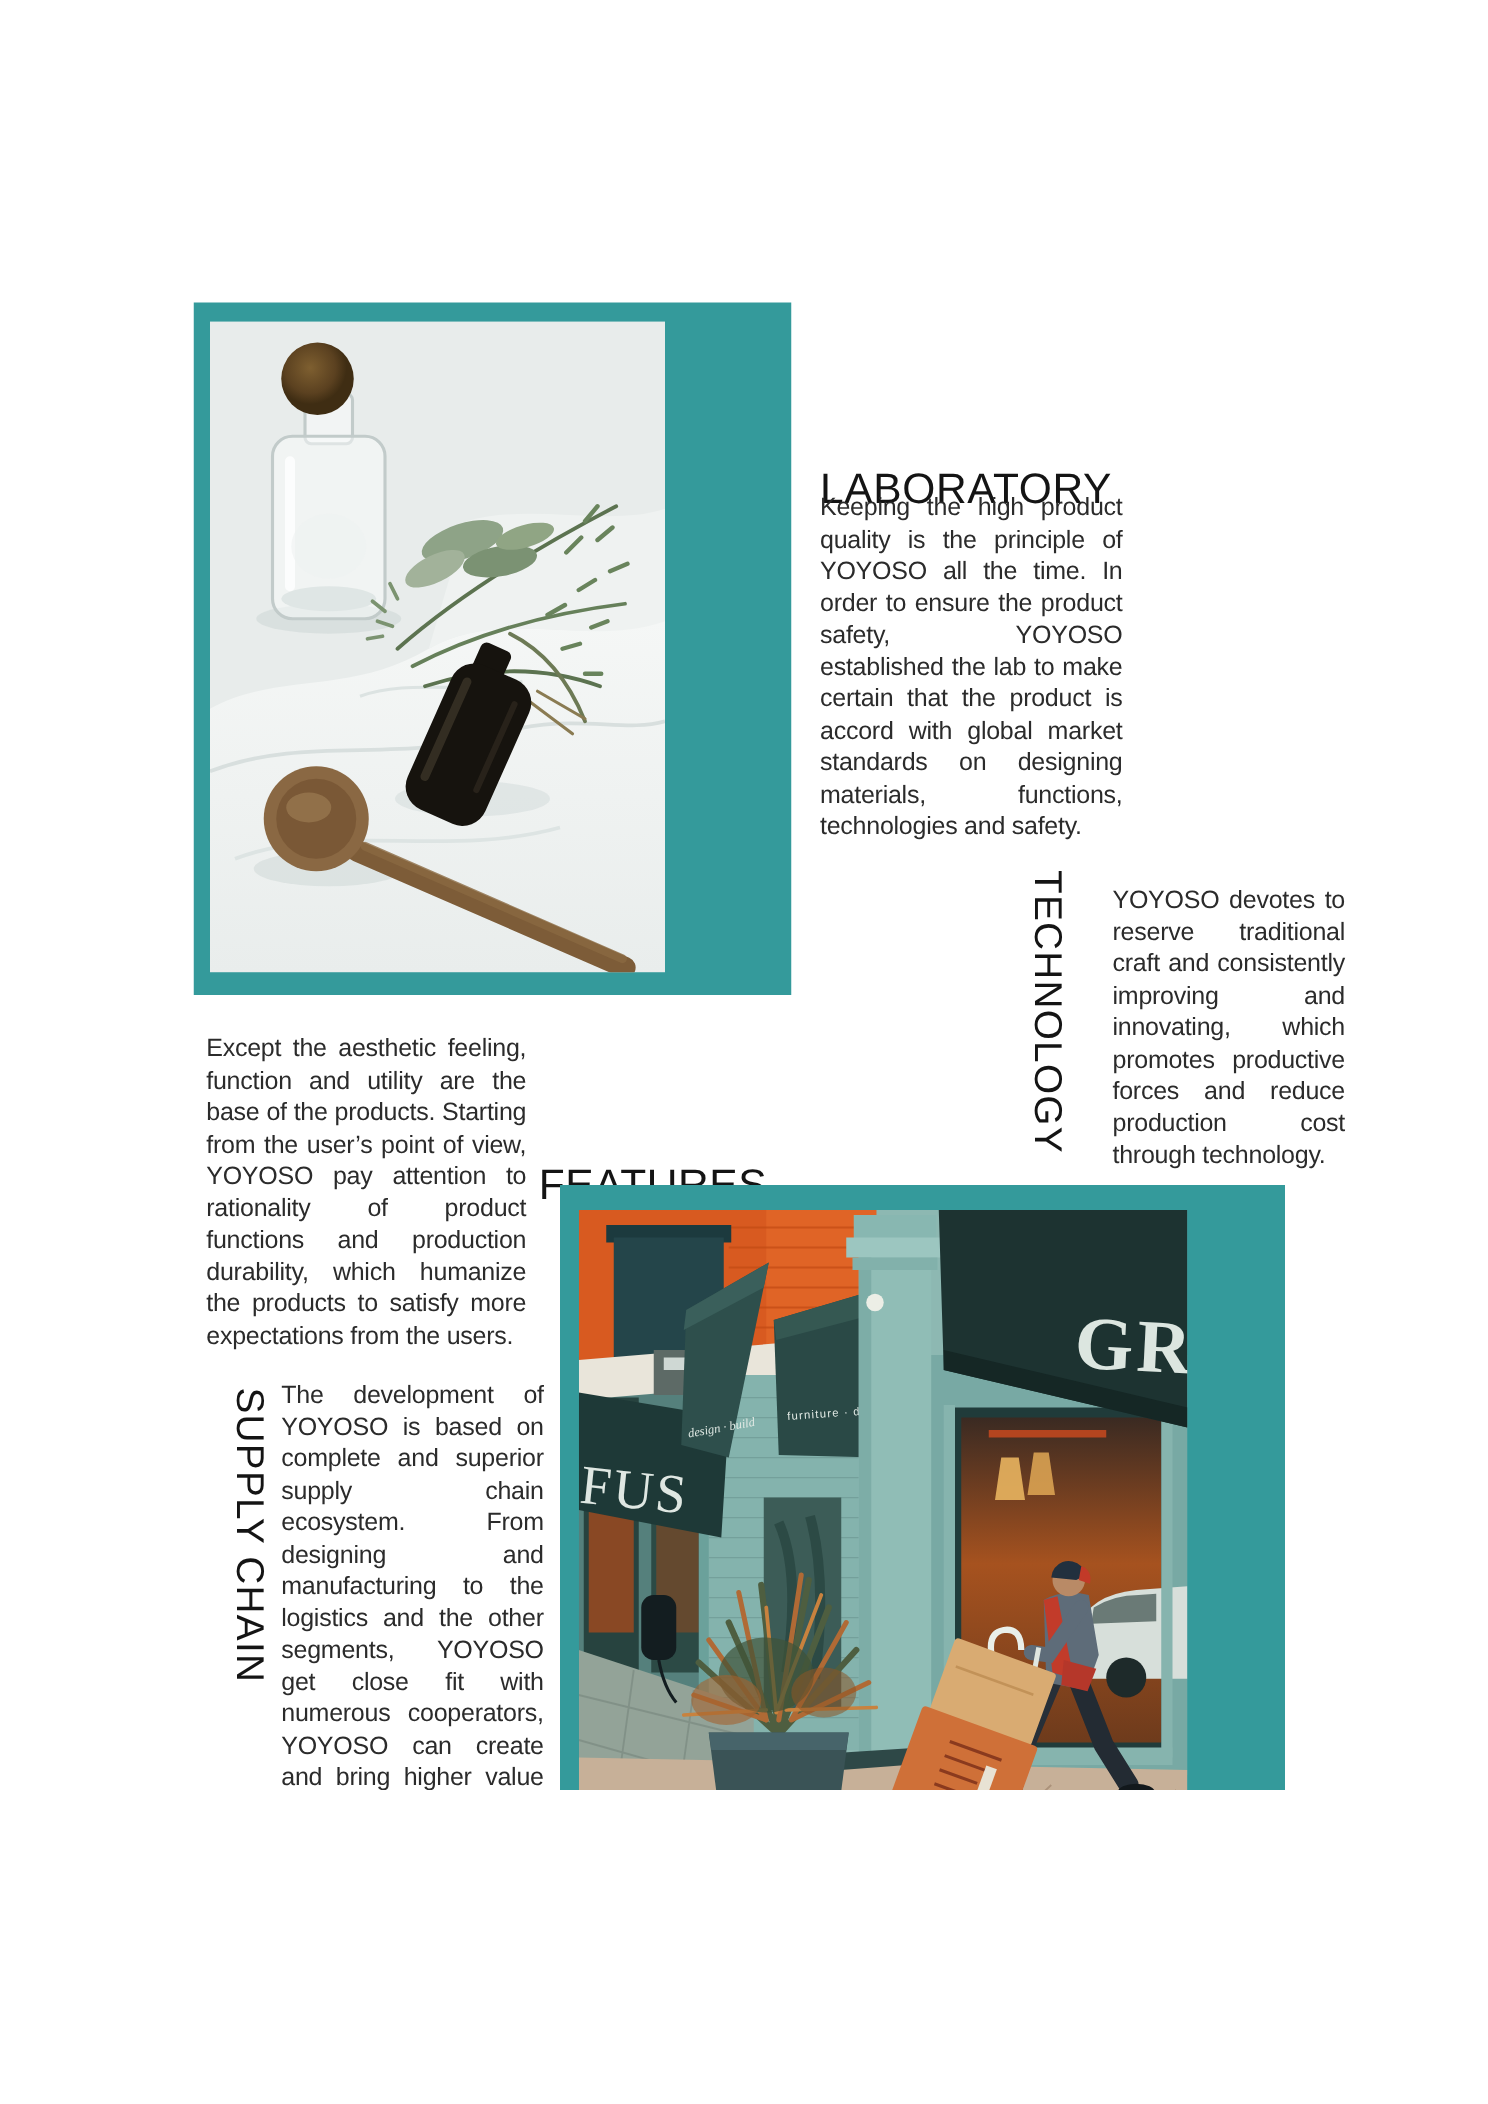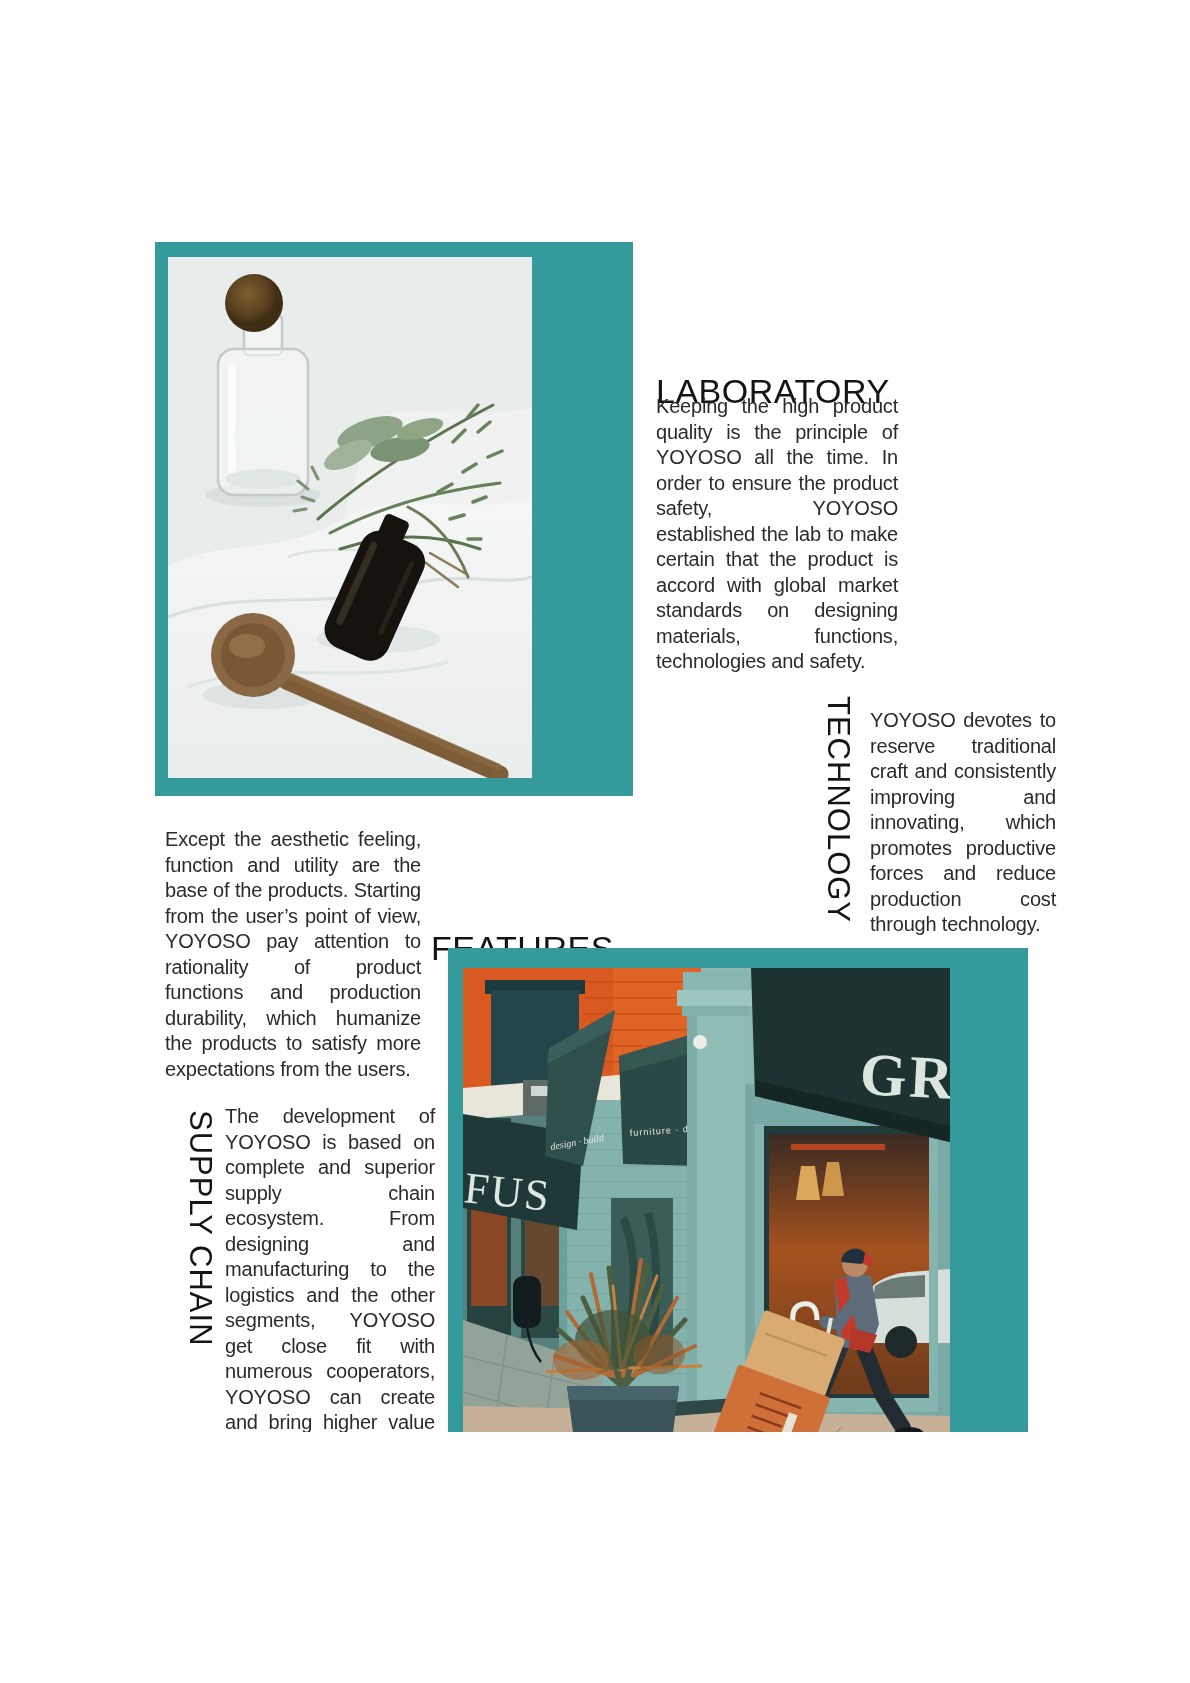--- a/index.html
+++ b/index.html
@@ -100,21 +100,21 @@
         <circle cx="85" cy="398" r="32" fill="#7a5836"></circle>
         <ellipse cx="79" cy="389" rx="18" ry="12" fill="#97774f" opacity="0.8"></ellipse>
       </g>
     </svg>
   </div>
 
   <h2 class="h-title" style="left:656px;top:346px;">LABORATORY</h2>
   <p class="body-text" style="left:656px;top:394px;width:242px;">Keeping the high product quality is the principle of YOYOSO all the time. In order to ensure the product safety, YOYOSO established the lab to make certain that the product is accord with global market standards on designing materials, functions, technologies and safety.</p>
 
   <h2 class="v-title" style="left:797px;top:696px;">TECHNOLOGY</h2>
-  <p class="body-text" style="left:870px;top:708px;width:186px;">YOYOSO devotes to reserve traditional craft and consistently improving and innovating, which promotes productive forces and reduce production cost through technology.</p>
+  <p class="body-text" style="left:890px;top:708px;width:186px;">YOYOSO devotes to reserve traditional craft and consistently improving and innovating, which promotes productive forces and reduce production cost through technology.</p>
 
   <p class="body-text" style="left:165px;top:827px;width:256px;">Except the aesthetic feeling, function and utility are the base of the products. Starting from the user’s point of view, YOYOSO pay attention to rationality of product functions and production durability, which humanize the products to satisfy more expectations from the users.</p>
 
   <h2 class="h-title" style="left:431px;top:903px;">FEATURES</h2>
 
   <h2 class="v-title" style="left:159px;top:1110px;">SUPPLY CHAIN</h2>
   <p class="body-text" style="left:225px;top:1104px;width:210px;">The development of YOYOSO is based on complete and superior supply chain ecosystem. From designing and manufacturing to the logistics and the other segments, YOYOSO get close fit with numerous cooperators, YOYOSO can create and bring higher value to the consumers.</p>
 
   <div class="frame" style="left:448px;top:948px;width:580px;height:557px;"></div>
 

